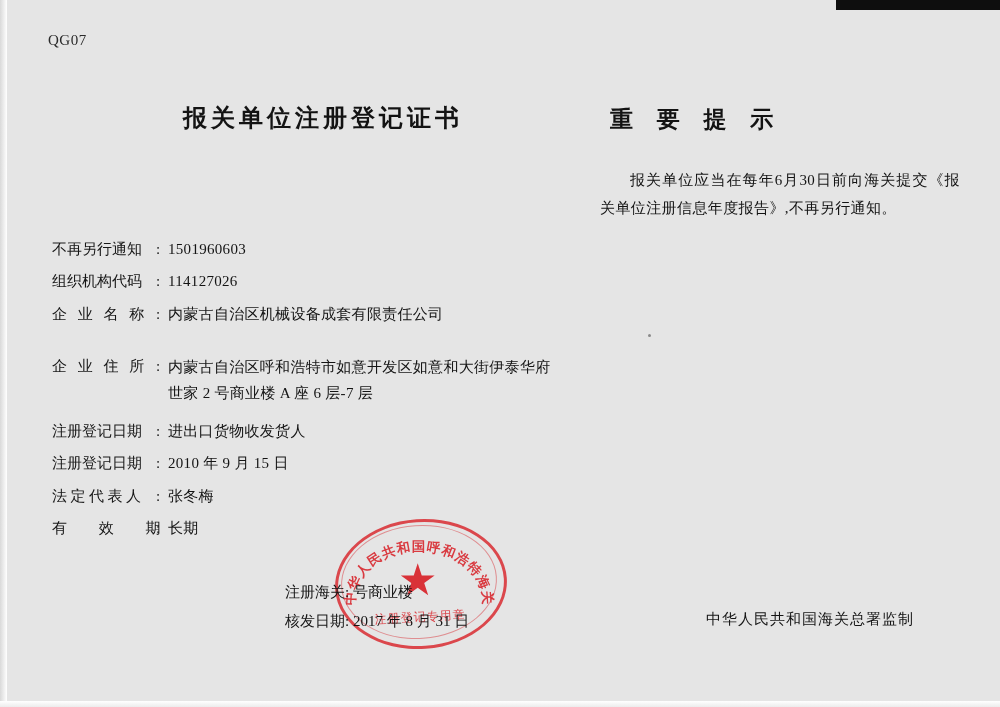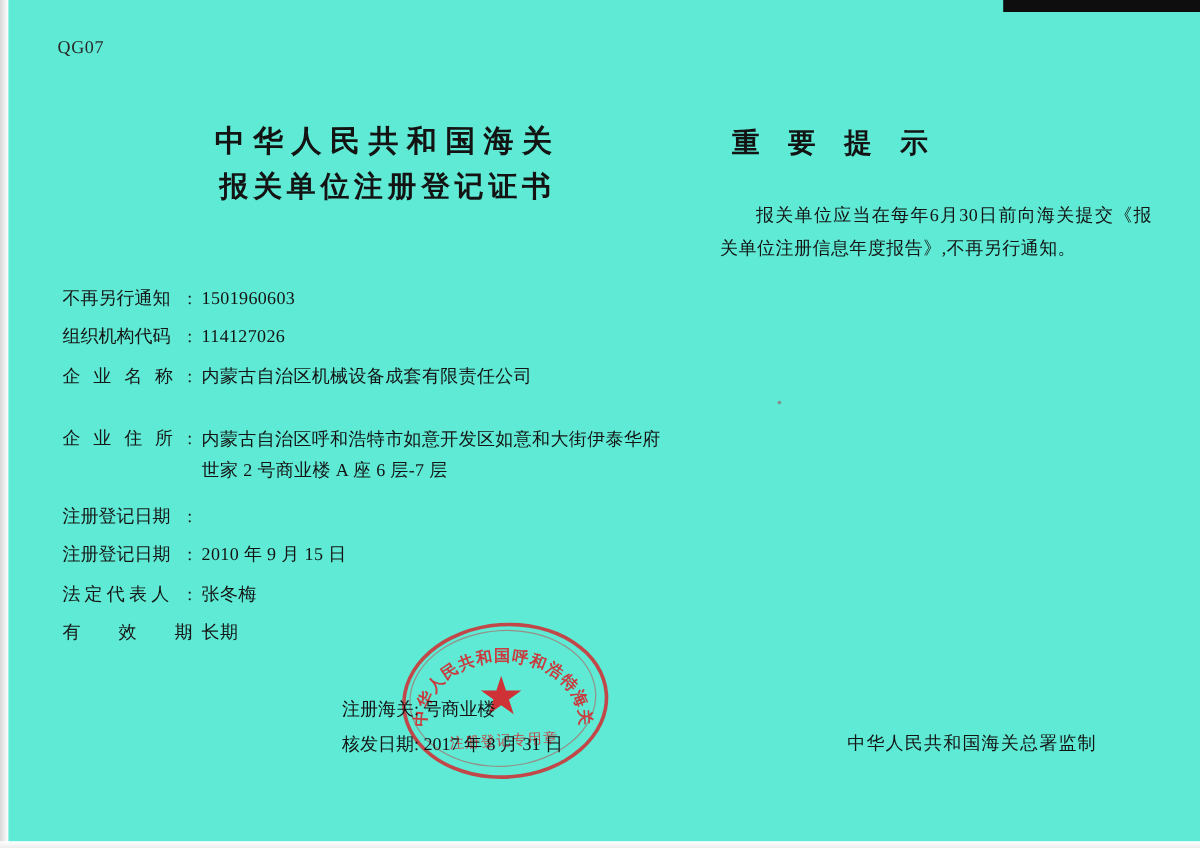--- a/index.html
+++ b/index.html
@@ -8,21 +8,21 @@
     background: #ffffff;
   }
   body {
     font-family: "Liberation Serif", "DejaVu Serif", serif;
     color: #1a1a1a;
   }
   #page {
     position: relative;
     width: 1000px;
     height: 707px;
-    background: #5eead4;
+    background: #e5e5e5;
     overflow: hidden;
   }
   
   #scan-top-band {
     position: absolute;
     top: 0;
     left: 836px;
     width: 164px;
     height: 10px;
     background: #0e0e0e;
@@ -262,21 +262,20 @@
 <div id="page">
 
   <div id="scan-top-band"></div>
   <div id="scan-left-edge"></div>
   <div id="scan-bottom-edge"></div>
 
   <div id="form-code">QG07</div>
 
   <div id="left-panel">
     <div class="main-title">
-      <div class="line1">中华人民共和国海关</div>
       <div class="line2">报关单位注册登记证书</div>
     </div>
   </div>
 
   <div id="fields-block-1">
     <div class="field-row">
       <span class="field-label">不再另行通知</span>
       <span class="field-colon">:</span>
       <span class="field-value">1501960603</span>
     </div>
@@ -297,20 +296,21 @@
       <span class="field-label spaced-2">企 业 住 所</span>
       <span class="field-colon">:</span>
       <span class="field-value tall">内蒙古自治区呼和浩特市如意开发区如意和大街伊泰华府世家 2 号商业楼 A 座 6 层-7 层</span>
     </div>
   </div>
 
   <div id="fields-block-3">
     <div class="field-row">
       <span class="field-label">注册登记日期</span>
       <span class="field-colon">:</span>
+      <span class="field-value">进出口货物收发货人</span>
     </div>
     <div class="field-row">
       <span class="field-label">注册登记日期</span>
       <span class="field-colon">:</span>
       <span class="field-value">2010 年 9 月 15 日</span>
     </div>
     <div class="field-row">
       <span class="field-label spaced-2">法定代表人</span>
       <span class="field-colon">:</span>
       <span class="field-value">张冬梅</span>

